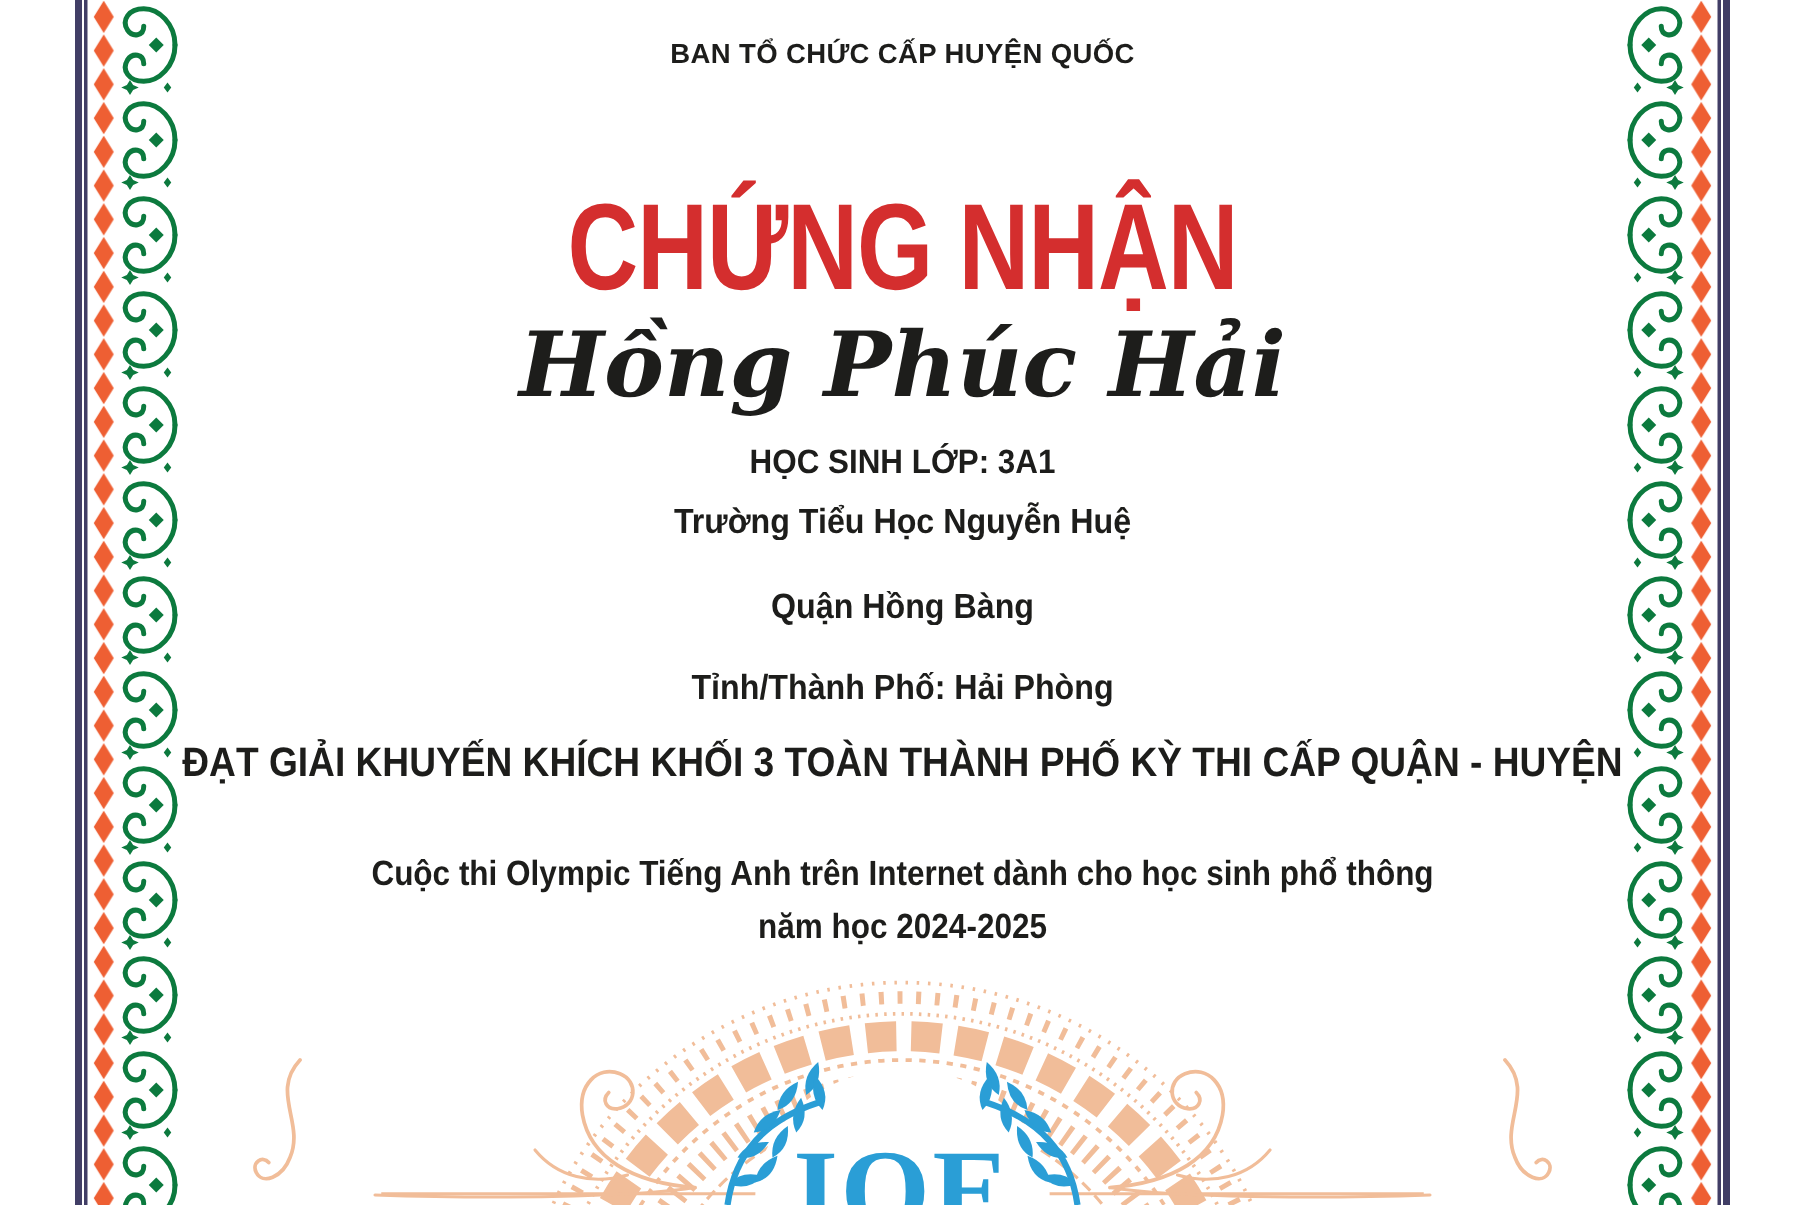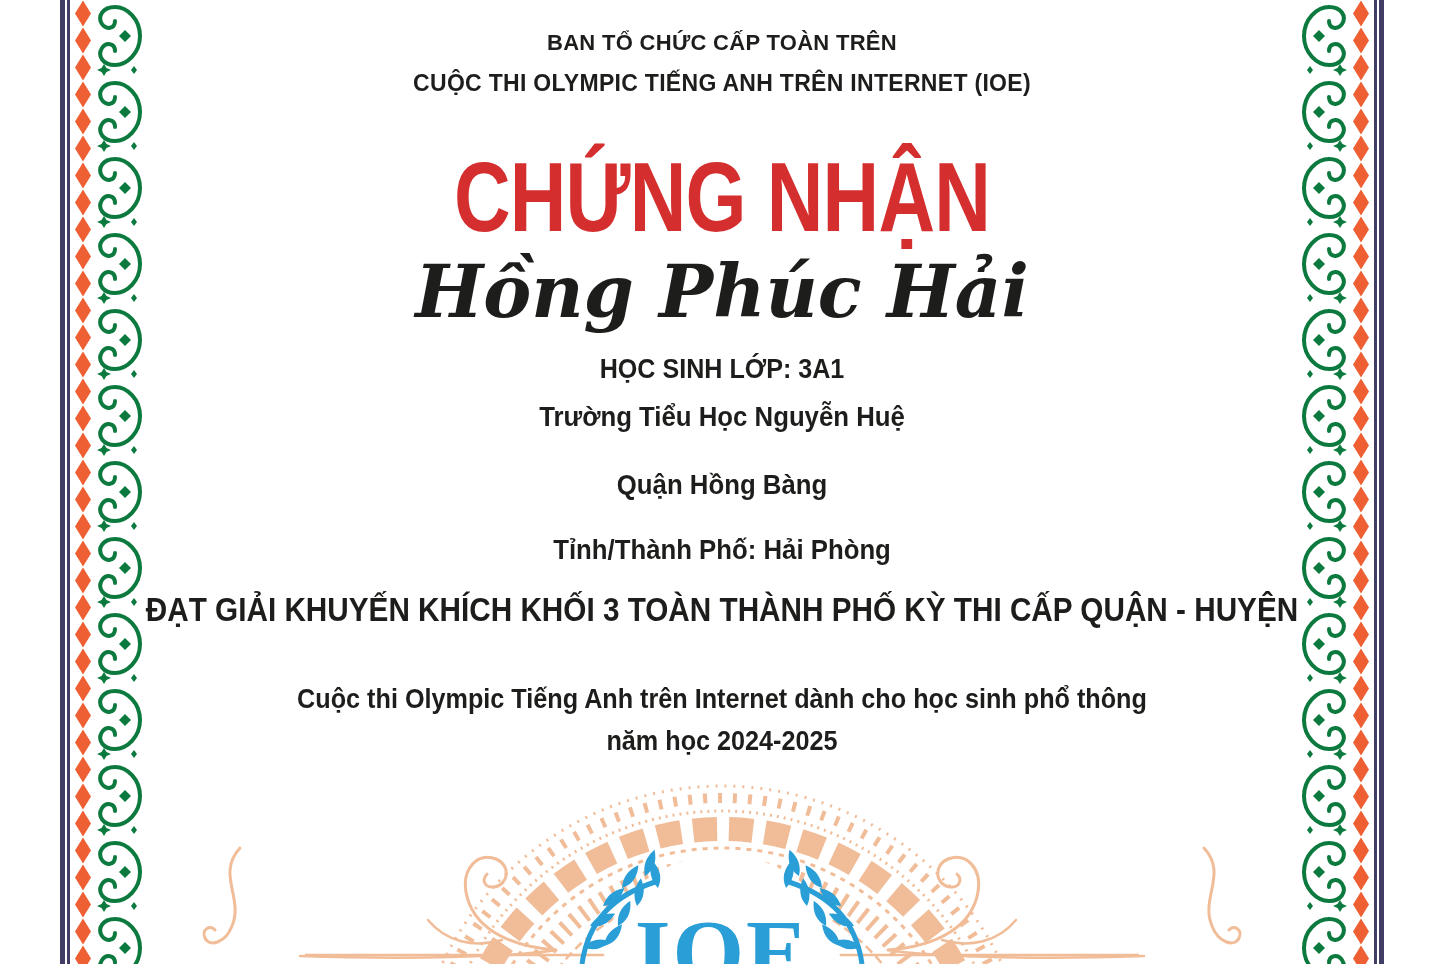--- a/index.html
+++ b/index.html
@@ -72,22 +72,21 @@
   </svg>
 
   <div class="navy-line right"></div>
   <svg class="border-col diamonds right" width="22" height="964">
     <rect width="22" height="964" fill="url(#diamondPat)"></rect>
   </svg>
   <svg class="border-col motifs right" width="48" height="964">
     <rect width="48" height="964" fill="url(#motifPat)"></rect>
   </svg>
 
-  <div class="line issuer1">BAN TỔ CHỨC CẤP TOÀN TRÊN</div>
-  <div class="line issuer2">CUỘC THI OLYMPIC TIẾNG ANH TRÊN INTERNET (IOE)</div>
+  <div class="line issuer1">BAN TỔ CHỨC CẤP HUYỆN QUỐC</div>
   <div class="line title">CHỨNG NHẬN</div>
   <div class="line name">Hồng Phúc Hải</div>
   <div class="line classline">HỌC SINH LỚP: 3A1</div>
   <div class="line school">Trường Tiểu Học Nguyễn Huệ</div>
   <div class="line district">Quận Hồng Bàng</div>
   <div class="line province">Tỉnh/Thành Phố: Hải Phòng</div>
   <div class="line award">ĐẠT GIẢI KHUYẾN KHÍCH KHỐI 3 TOÀN THÀNH PHỐ KỲ THI CẤP QUẬN - HUYỆN</div>
   <div class="line event1">Cuộc thi Olympic Tiếng Anh trên Internet dành cho học sinh phổ thông</div>
   <div class="line event2">năm học 2024-2025</div>
 

